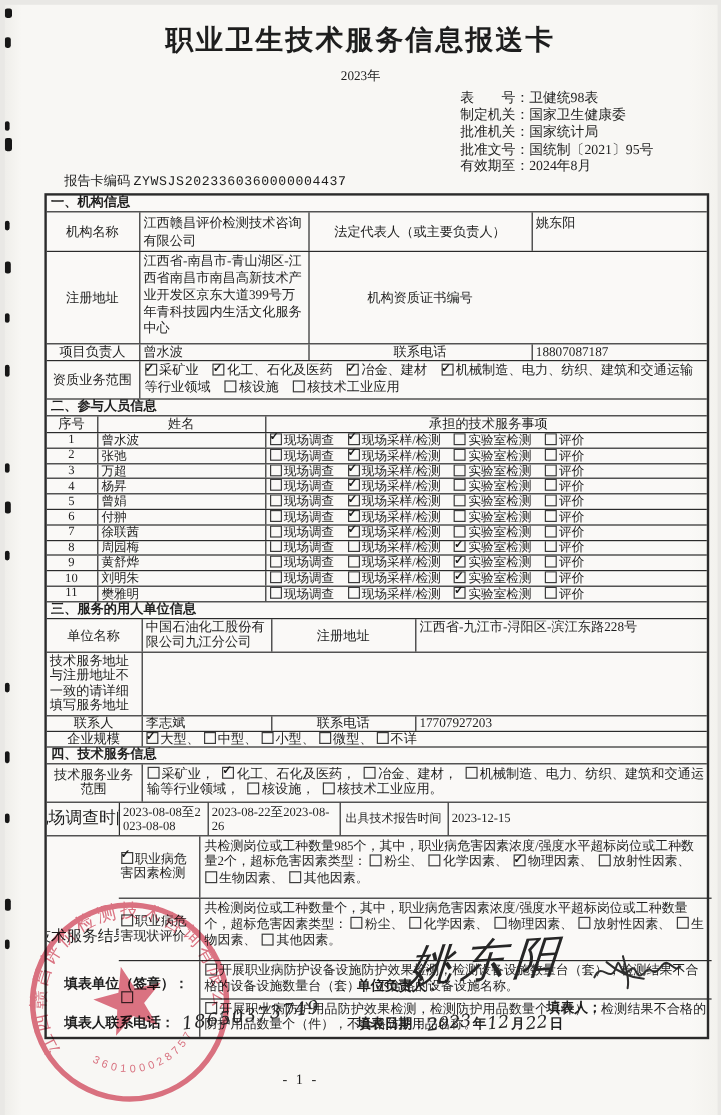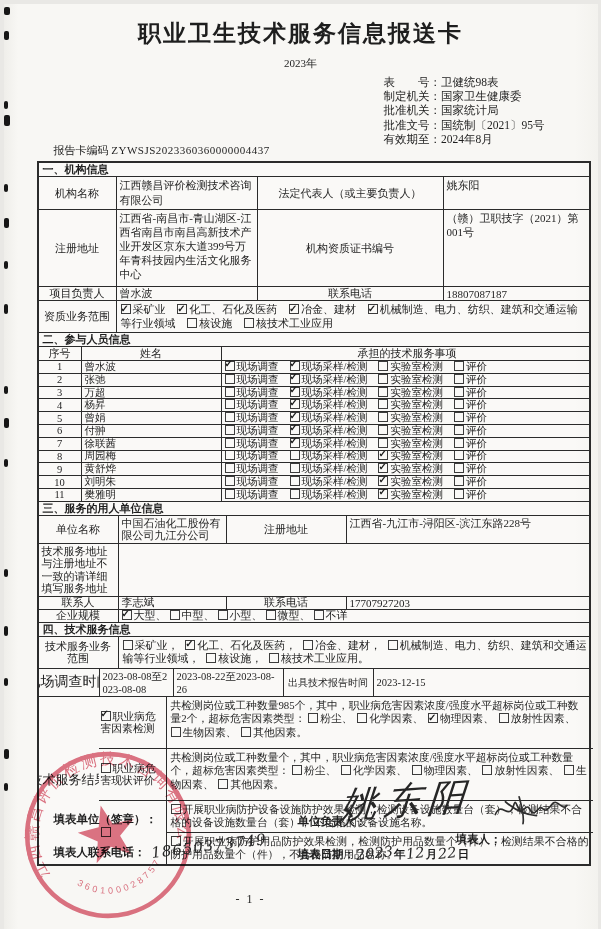--- a/index.html
+++ b/index.html
@@ -6,21 +6,21 @@
   .page{position:relative;width:594px;height:929px;margin:4px auto;overflow:hidden;
     background:linear-gradient(90deg,#efeeea 0,#f8f7f4 14px,#f8f7f4 96%,#f3f2ee 100%);
     font-family:"Liberation Serif","DejaVu Serif",serif;color:#1e1e1e;}
   .artifact{position:absolute;background:#161616;border-radius:2px;}
   .title{position:absolute;top:14px;left:0;width:100%;text-align:center;font-size:23px;
     font-weight:bold;letter-spacing:2px;margin:0;}
   .year{position:absolute;top:52px;left:0;width:100%;text-align:center;font-size:11px;}
   .meta{position:absolute;top:71px;left:380px;font-size:11.5px;line-height:14.2px;}
   .meta-row span{display:inline;}
   .report-code{position:absolute;top:139px;left:50px;font-size:11px;}
-  .report-code .code{letter-spacing:.5px;}
+  .report-code .code{letter-spacing:.5px;font-family:Liberation Mono, monospace;}
 
   .tbl{position:absolute;left:33px;top:157px;width:554px;border:2px solid #2b2b2b;
     box-sizing:border-box;font-size:11px;background:rgba(255,255,255,.25);}
   .row{display:grid;border-top:1.3px solid #2b2b2b;box-sizing:border-box;}
   .row:first-child{border-top:none;}
   .cell{border-left:1.3px solid #2b2b2b;box-sizing:border-box;padding:1px 3px;
     display:flex;align-items:center;overflow:hidden;}
   .cell:first-child{border-left:none;}
   .lbl{justify-content:center;text-align:center;}
   .top{align-items:flex-start;}
@@ -113,21 +113,20 @@
     <div class="row r-org" style="min-height:26px">
       <div class="cell lbl">机构名称</div>
       <div class="cell top">江西赣昌评价检测技术咨询有限公司</div>
       <div class="cell lbl">法定代表人（或主要负责人）</div>
       <div class="cell top">姚东阳</div>
     </div>
     <div class="row r-org" style="min-height:77px">
       <div class="cell lbl">注册地址</div>
       <div class="cell top addr-val">江西省-南昌市-青山湖区-江西省南昌市南昌高新技术产业开发区京东大道399号万年青科技园内生活文化服务中心</div>
       <div class="cell lbl">机构资质证书编号</div>
-      <div class="cell top addr-val">（赣）卫职技字（2021）第001号</div>
     </div>
     <div class="row r-org" style="height:14px">
       <div class="cell lbl">项目负责人</div>
       <div class="cell">曾水波</div>
       <div class="cell lbl">联系电话</div>
       <div class="cell">18807087187</div>
     </div>
     <div class="row r-org-scope" style="min-height:25px">
       <div class="cell lbl">资质业务范围</div>
       <div class="cell wrap-inline">

